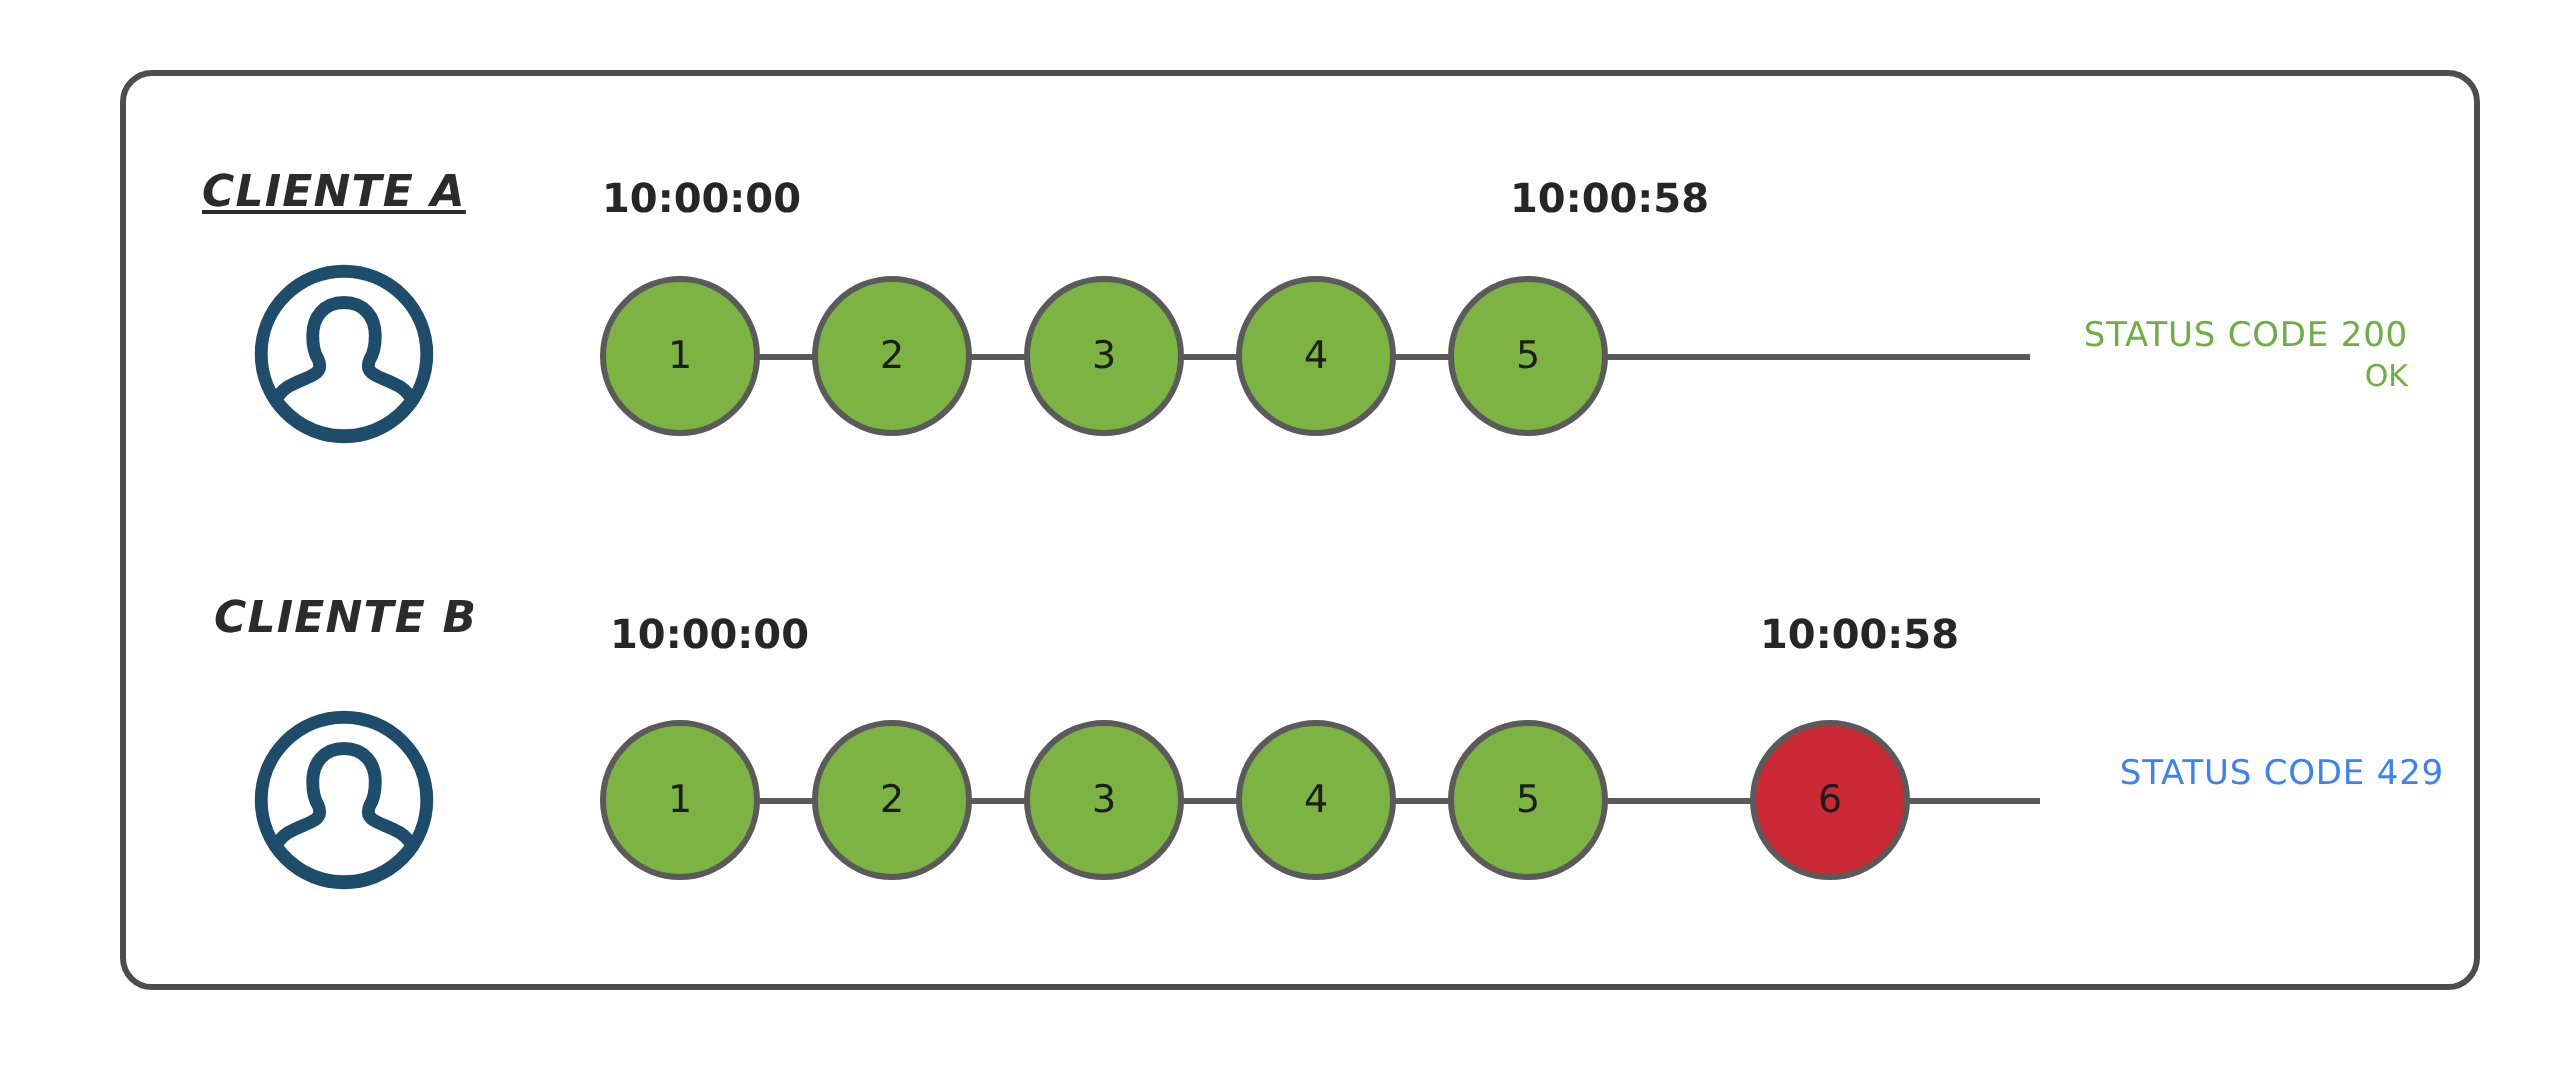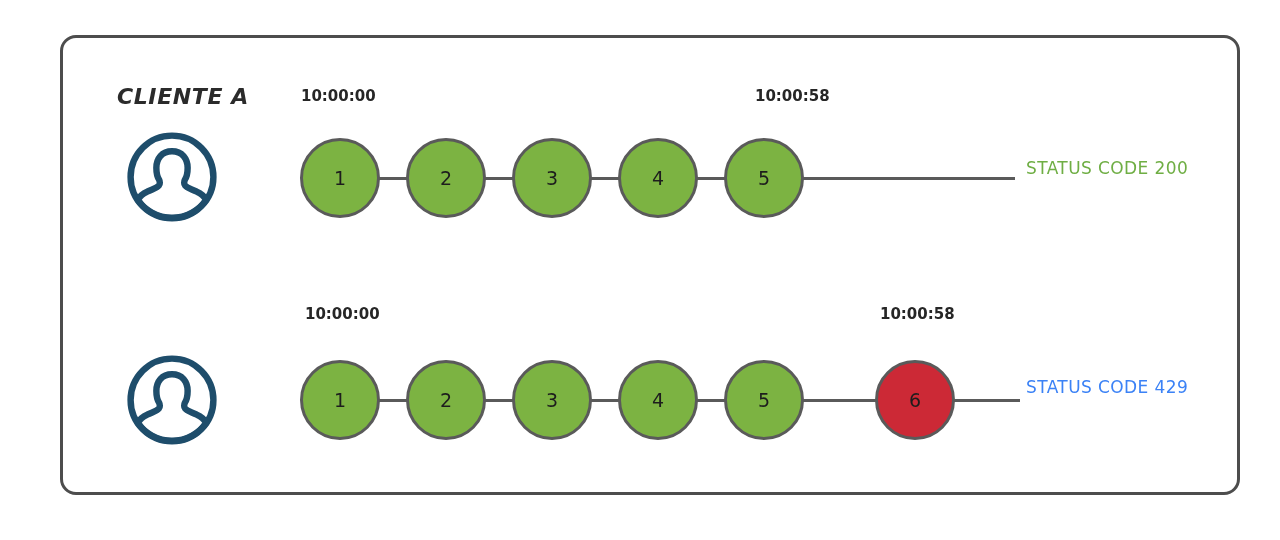--- a/index.html
+++ b/index.html
@@ -41,21 +41,21 @@
     font-weight: 600;
     font-style: italic;
     letter-spacing: 0.6px;
     color: #2b2b2b;
     white-space: nowrap;
   }
 
   .timestamp {
     position: absolute;
     font-family: "DejaVu Sans", sans-serif;
-    font-size: 15px;
+    font-size: 20px;
     font-weight: bold;
     color: #262626;
     white-space: nowrap;
   }
 
   .avatar {
     position: absolute;
     width: 92px;
     height: 92px;
   }
@@ -78,21 +78,21 @@
     justify-content: center;
     font-family: "DejaVu Sans", sans-serif;
     font-size: 19px;
     color: #1d1d1d;
   }
   .node.ok { background: #7cb342; }
   .node.err { background: #cc2936; }
 
   .status {
     position: absolute;
-    text-align: left;
+    text-align: right;
     white-space: nowrap;
     font-family: "DejaVu Sans", sans-serif;
     line-height: 1.25;
   }
   .status .line1 {
     display: block;
     font-size: 17px;
     letter-spacing: 0.4px;
   }
   .status .line2 {
@@ -102,21 +102,21 @@
   .status.ok { color: #6fae44; }
   .status.err { color: #3b82f6; }
 </style>
 </head>
 <body>
 
 <div id="stage">
 
   <div class="panel"></div>
 
-  <div class="client-label" style="left:117px; top:84px;">CLIENTE A</div>
+  <div class="client-label" style="left:101px; top:84px;text-decoration:underline;">CLIENTE A</div>
 
   <svg class="avatar" style="left:126px; top:131px;" viewBox="0 0 100 100">
     <circle cx="50" cy="50" r="45" fill="none" stroke="#1e4d6b" stroke-width="7"></circle>
     <path d="M50 22
              c -11 0 -17 8 -17 18
              c 0 6 1 10 3 13
              c 1 2 1 5 0 6
              c -2 3 -7 4 -13 7
              c -5 2 -8 5 -10 9
              a 45 45 0 0 0 74 0
@@ -144,22 +144,24 @@
   </div>
   <div class="node ok" style="left:618px; top:138px;">
     <span>4</span>
   </div>
   <div class="node ok" style="left:724px; top:138px;">
     <span>5</span>
   </div>
 
   <div class="status ok" style="left:1026px; top:158px; width:178px;">
     <span class="line1">STATUS CODE 200</span>
-  </div>
-
+    <span class="line2">OK</span>
+  </div>
+
+  <div class="client-label" style="left:107px; top:297px;">CLIENTE B</div>
 
   <svg class="avatar" style="left:126px; top:354px;" viewBox="0 0 100 100">
     <circle cx="50" cy="50" r="45" fill="none" stroke="#1e4d6b" stroke-width="7"></circle>
     <path d="M50 22
              c -11 0 -17 8 -17 18
              c 0 6 1 10 3 13
              c 1 2 1 5 0 6
              c -2 3 -7 4 -13 7
              c -5 2 -8 5 -10 9
              a 45 45 0 0 0 74 0

